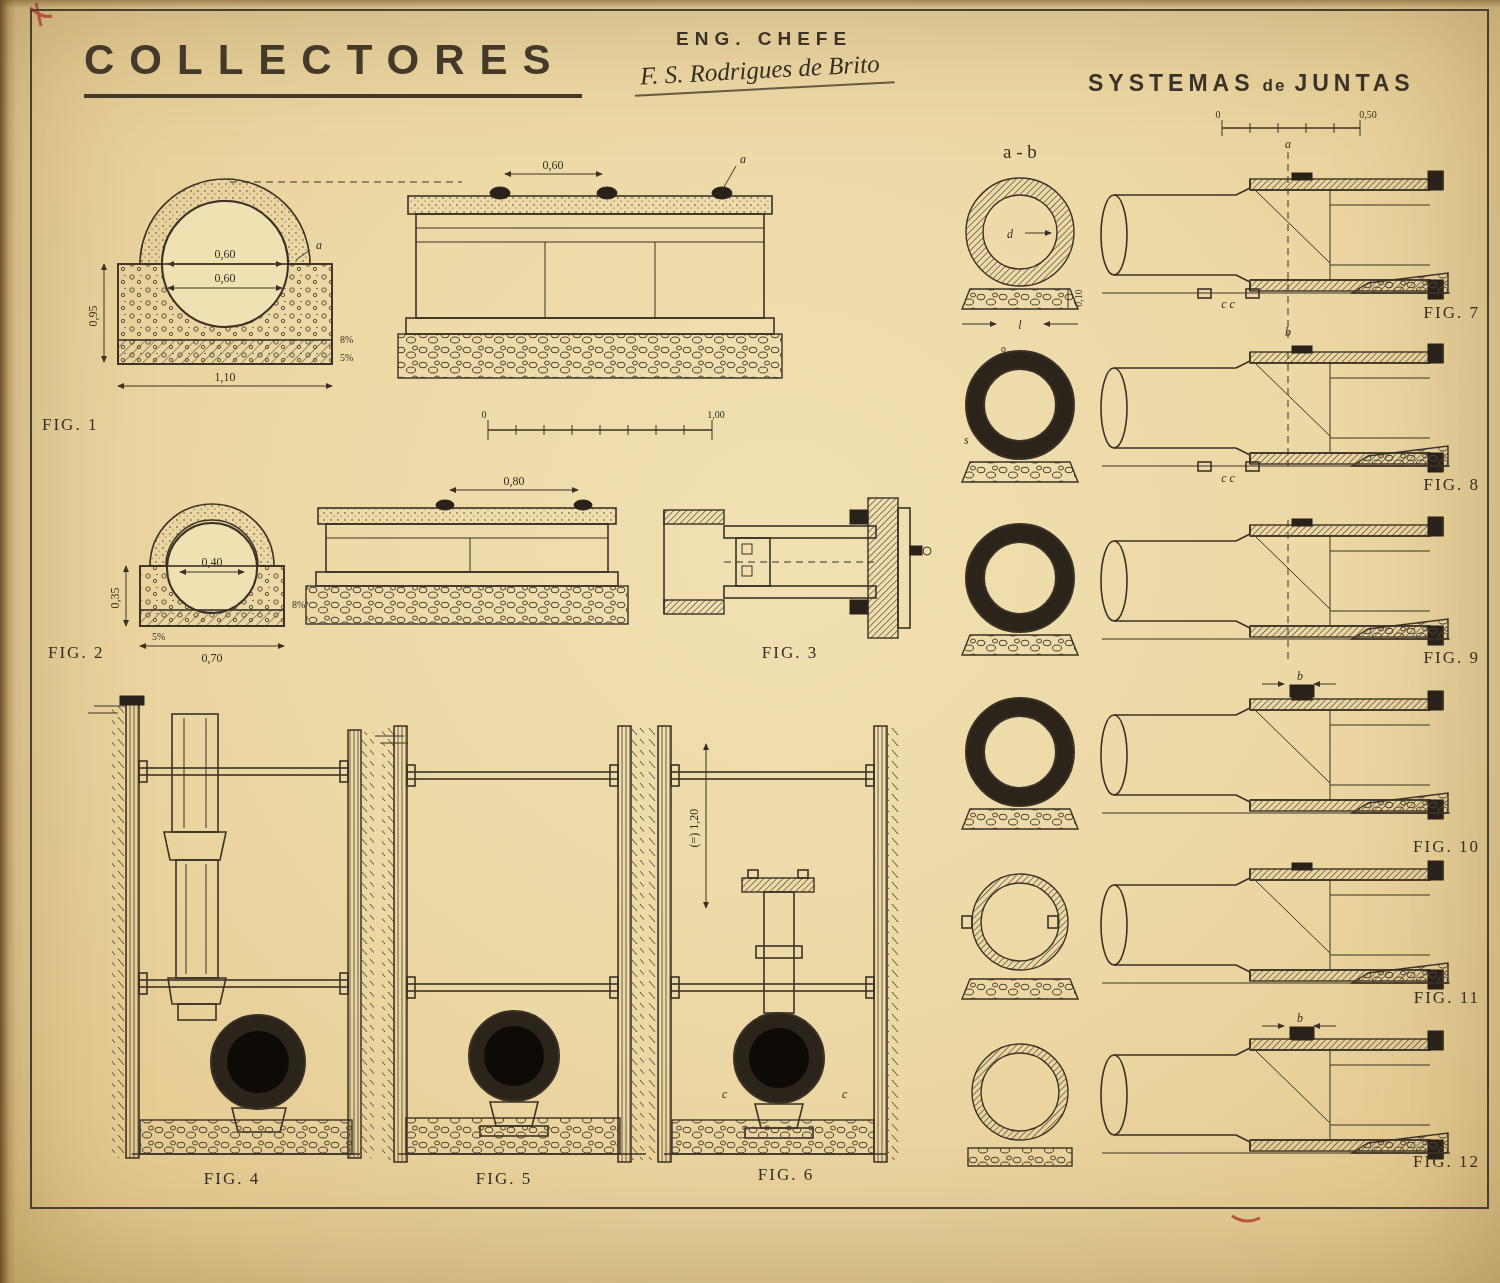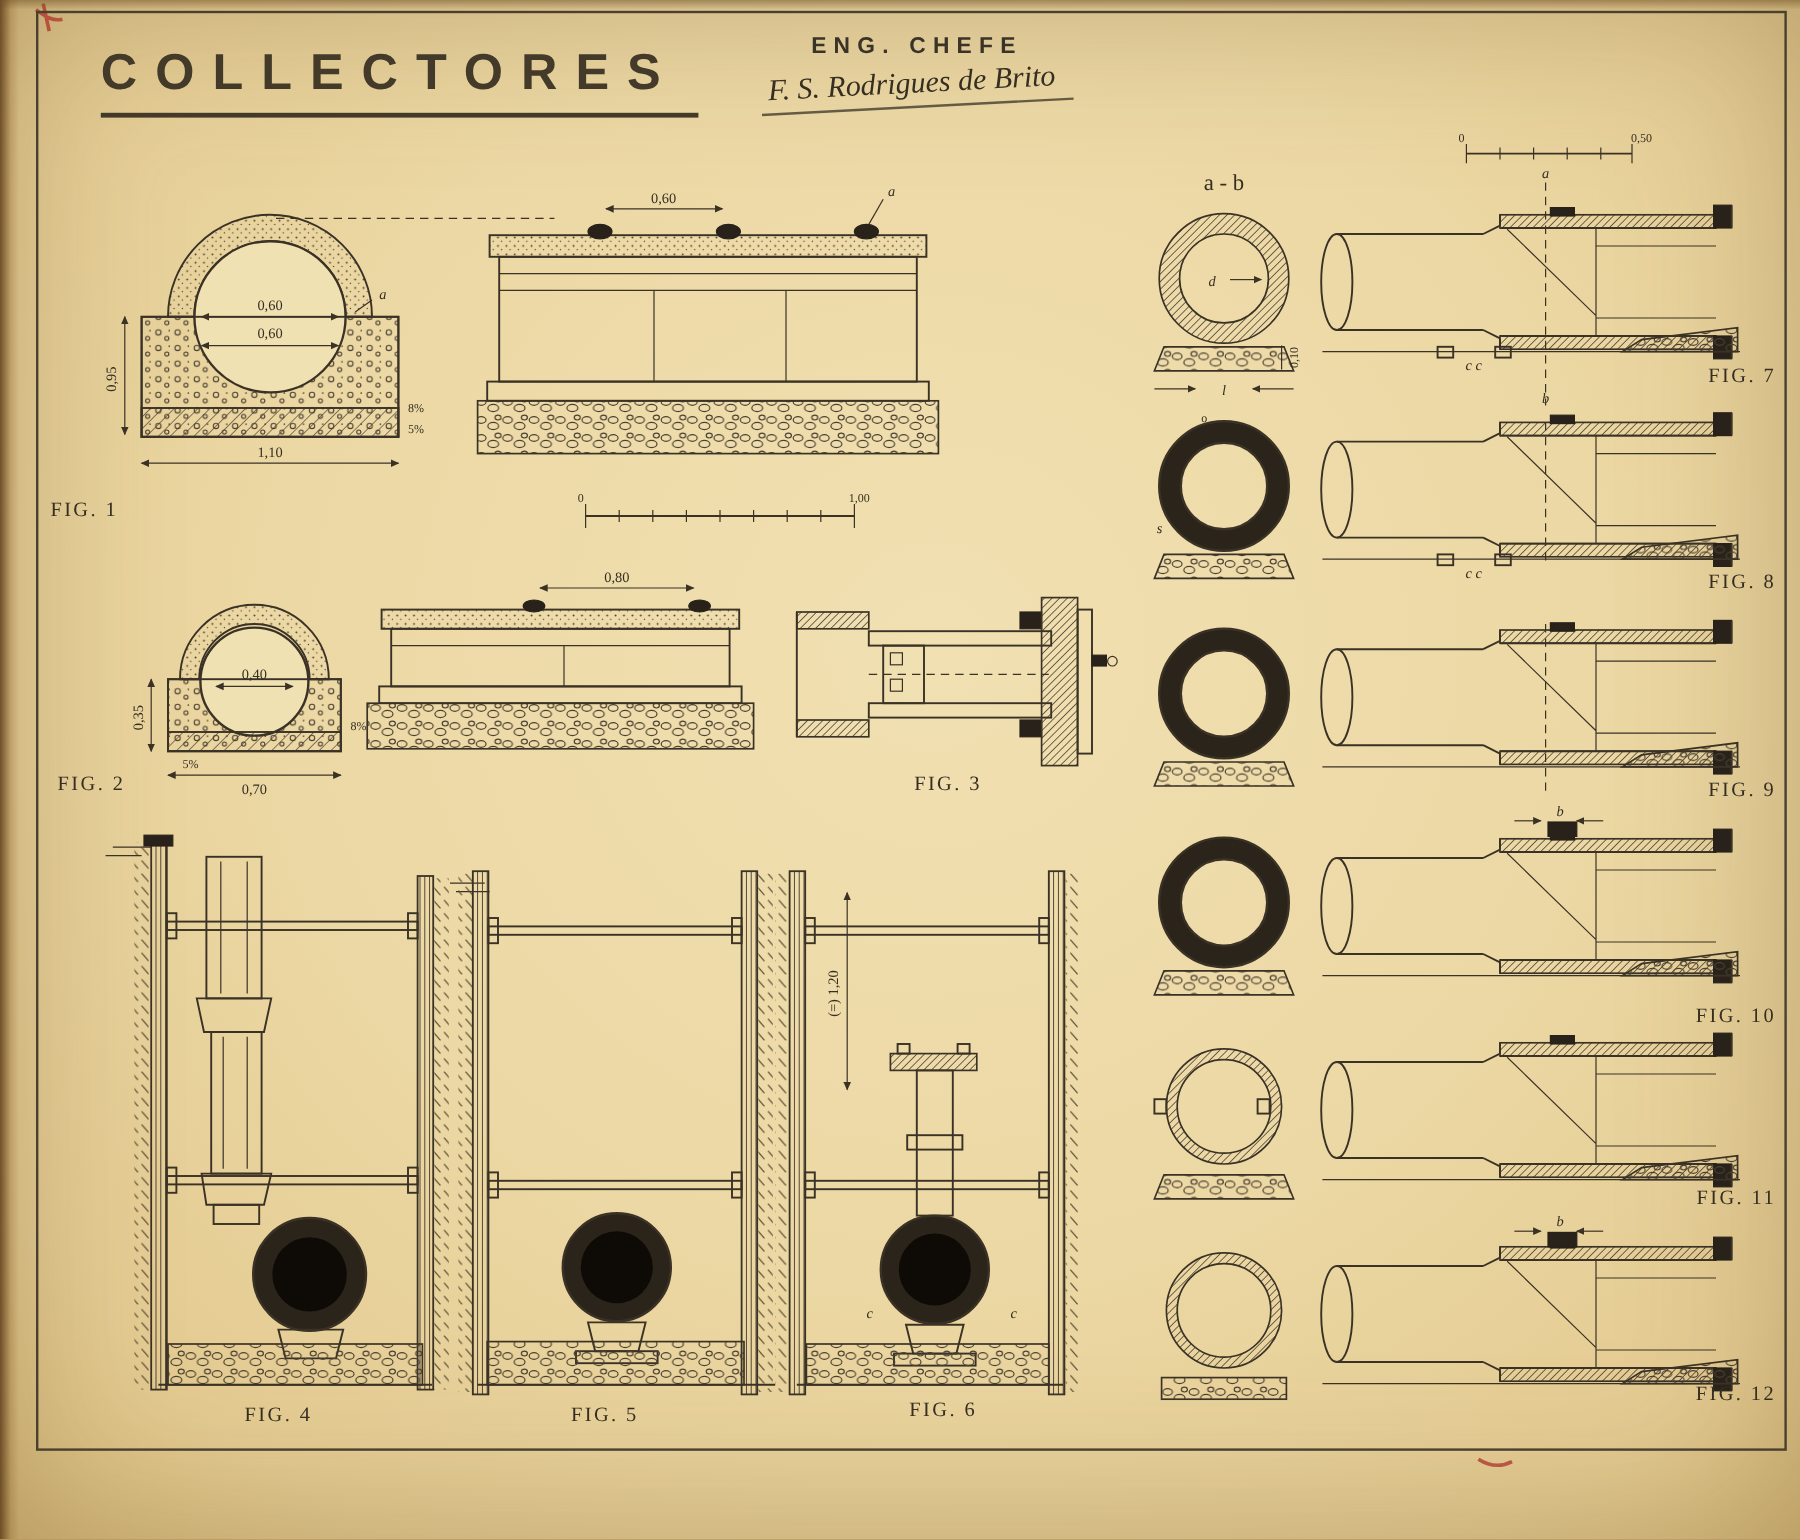--- a/index.html
+++ b/index.html
@@ -363,13 +363,16 @@
     </g>
   </svg>
 
   <div class="edge-left"></div>
   <div class="edge-top"></div>
   <div class="frame"></div>
 
   <div class="title">COLLECTORES</div>
   <div class="engchefe">ENG. CHEFE</div>
   <div class="signature">F. S. Rodrigues de Brito</div>
+  <div class="juntas-title">
+    <span>SYSTEMAS</span><span class="de">de</span><span>JUNTAS</span>
+  </div>
 </div>
 
 </body></html>

